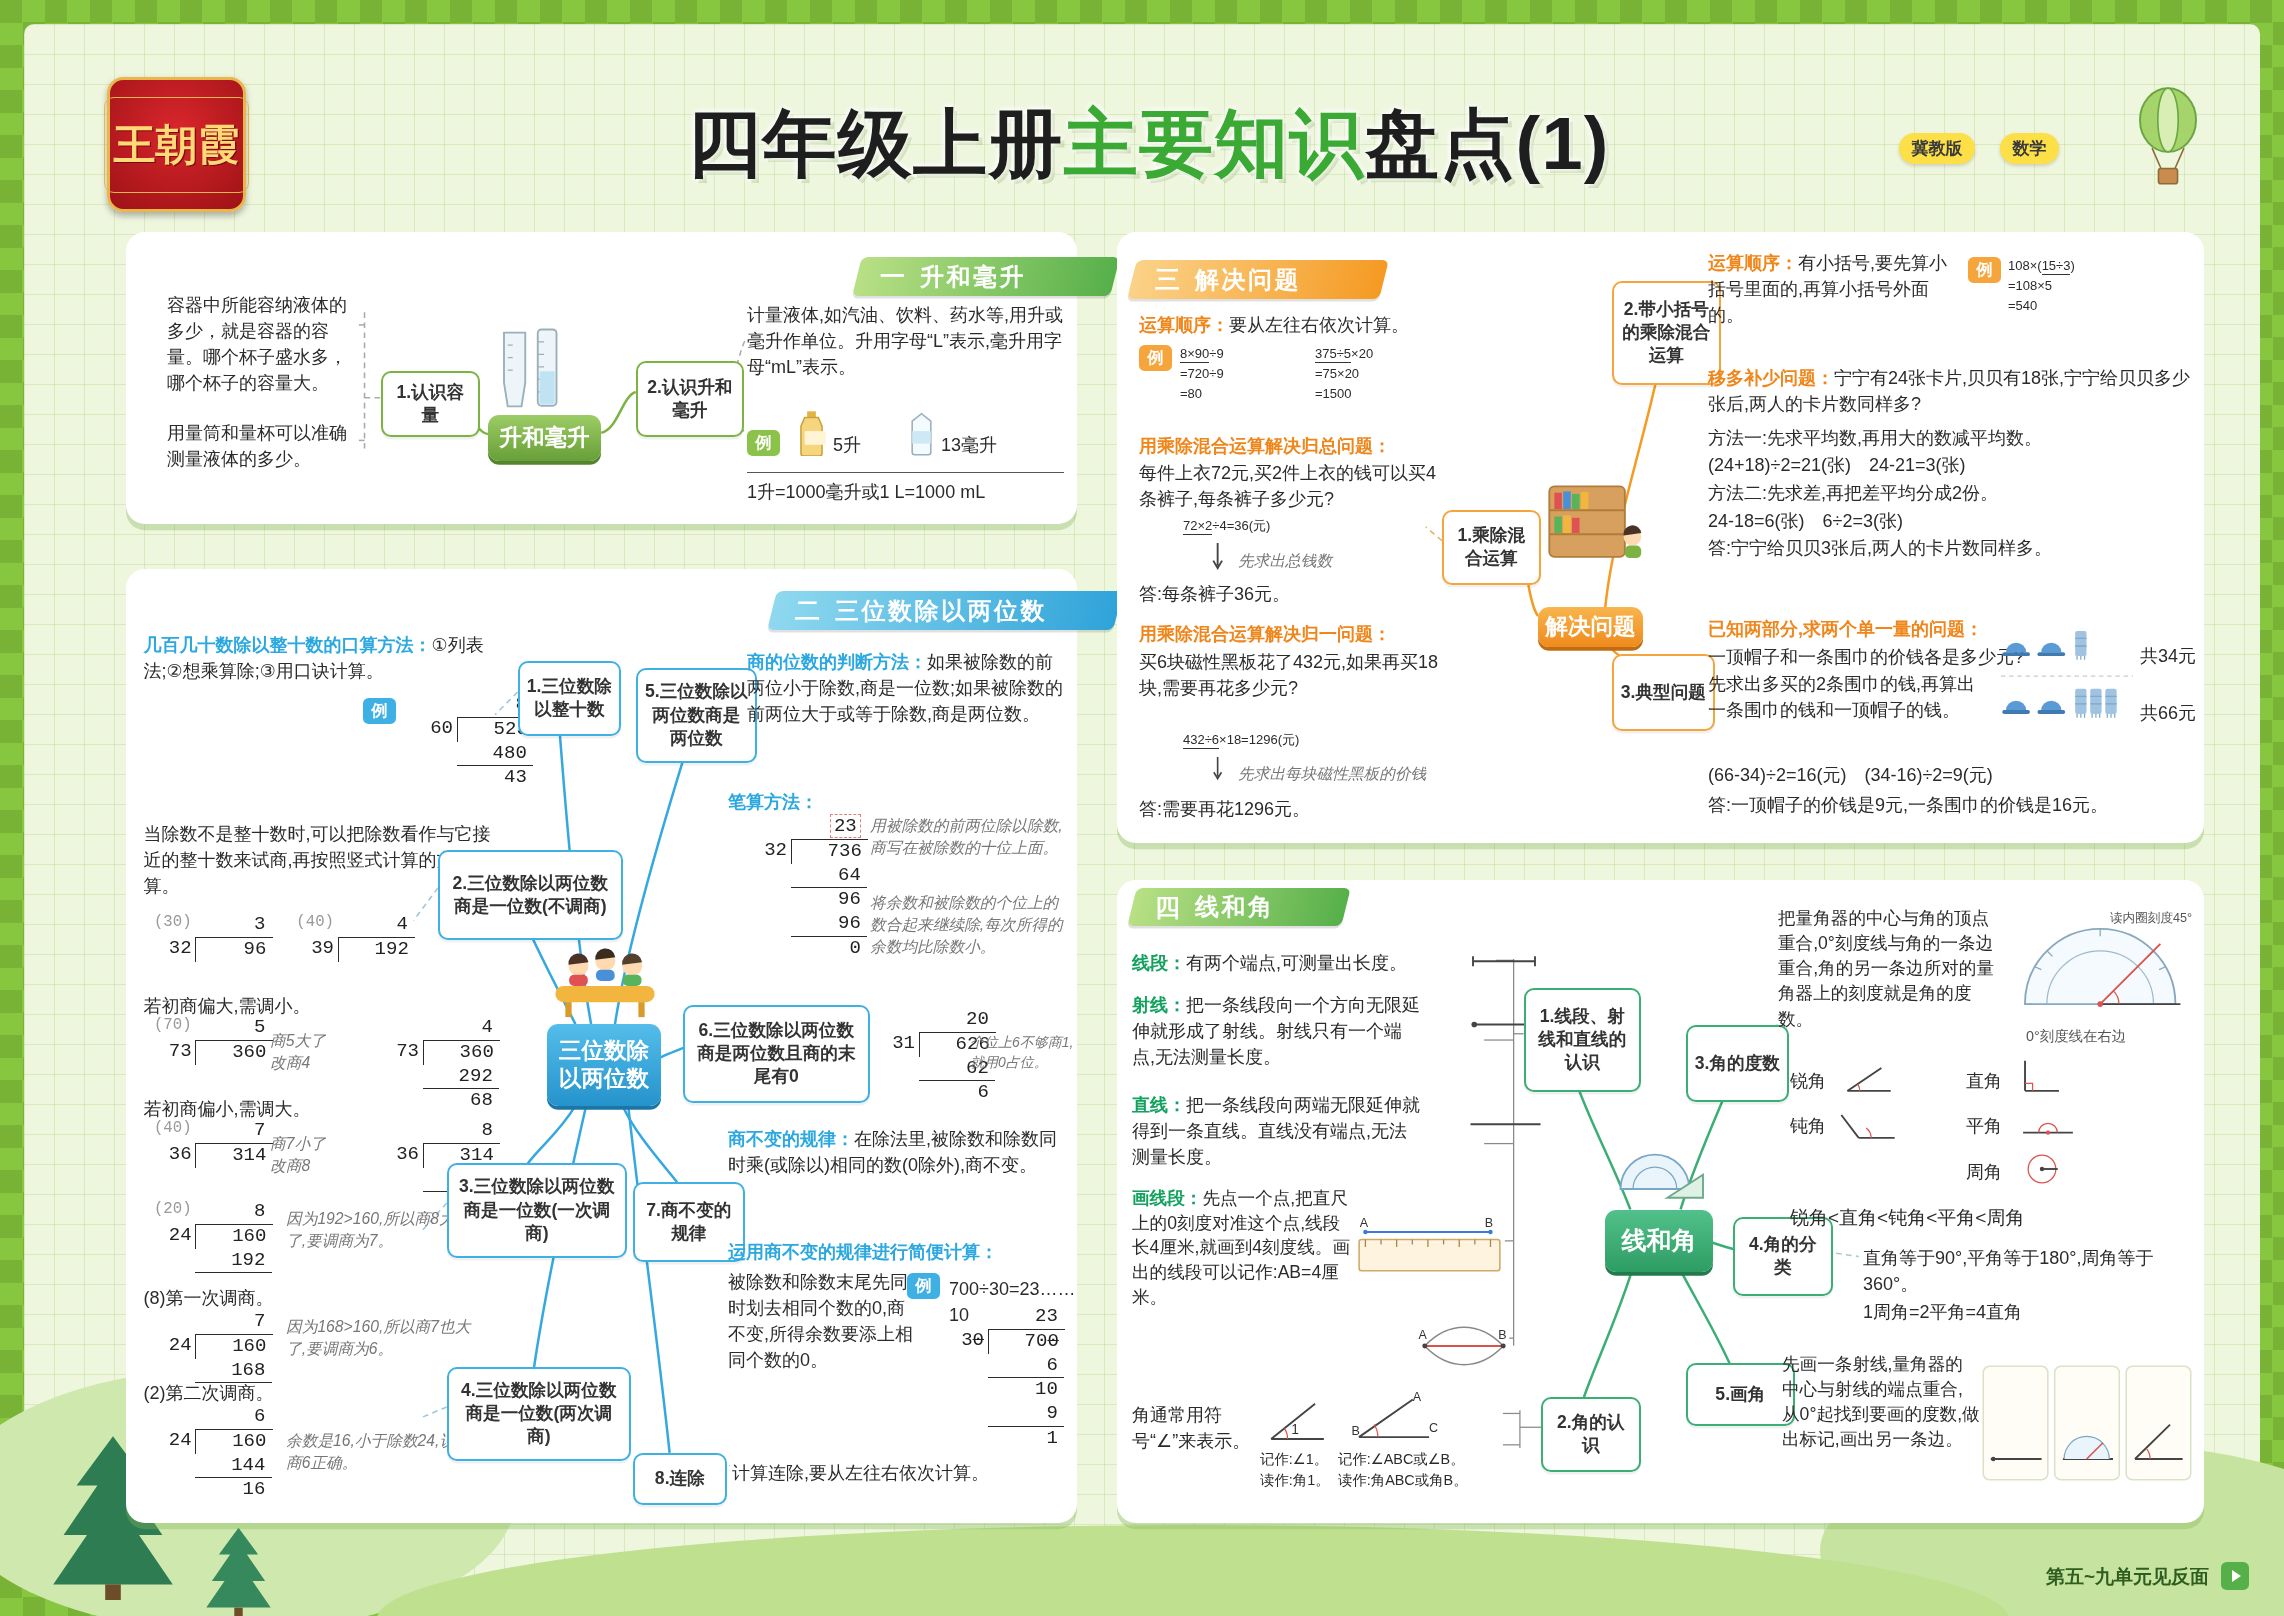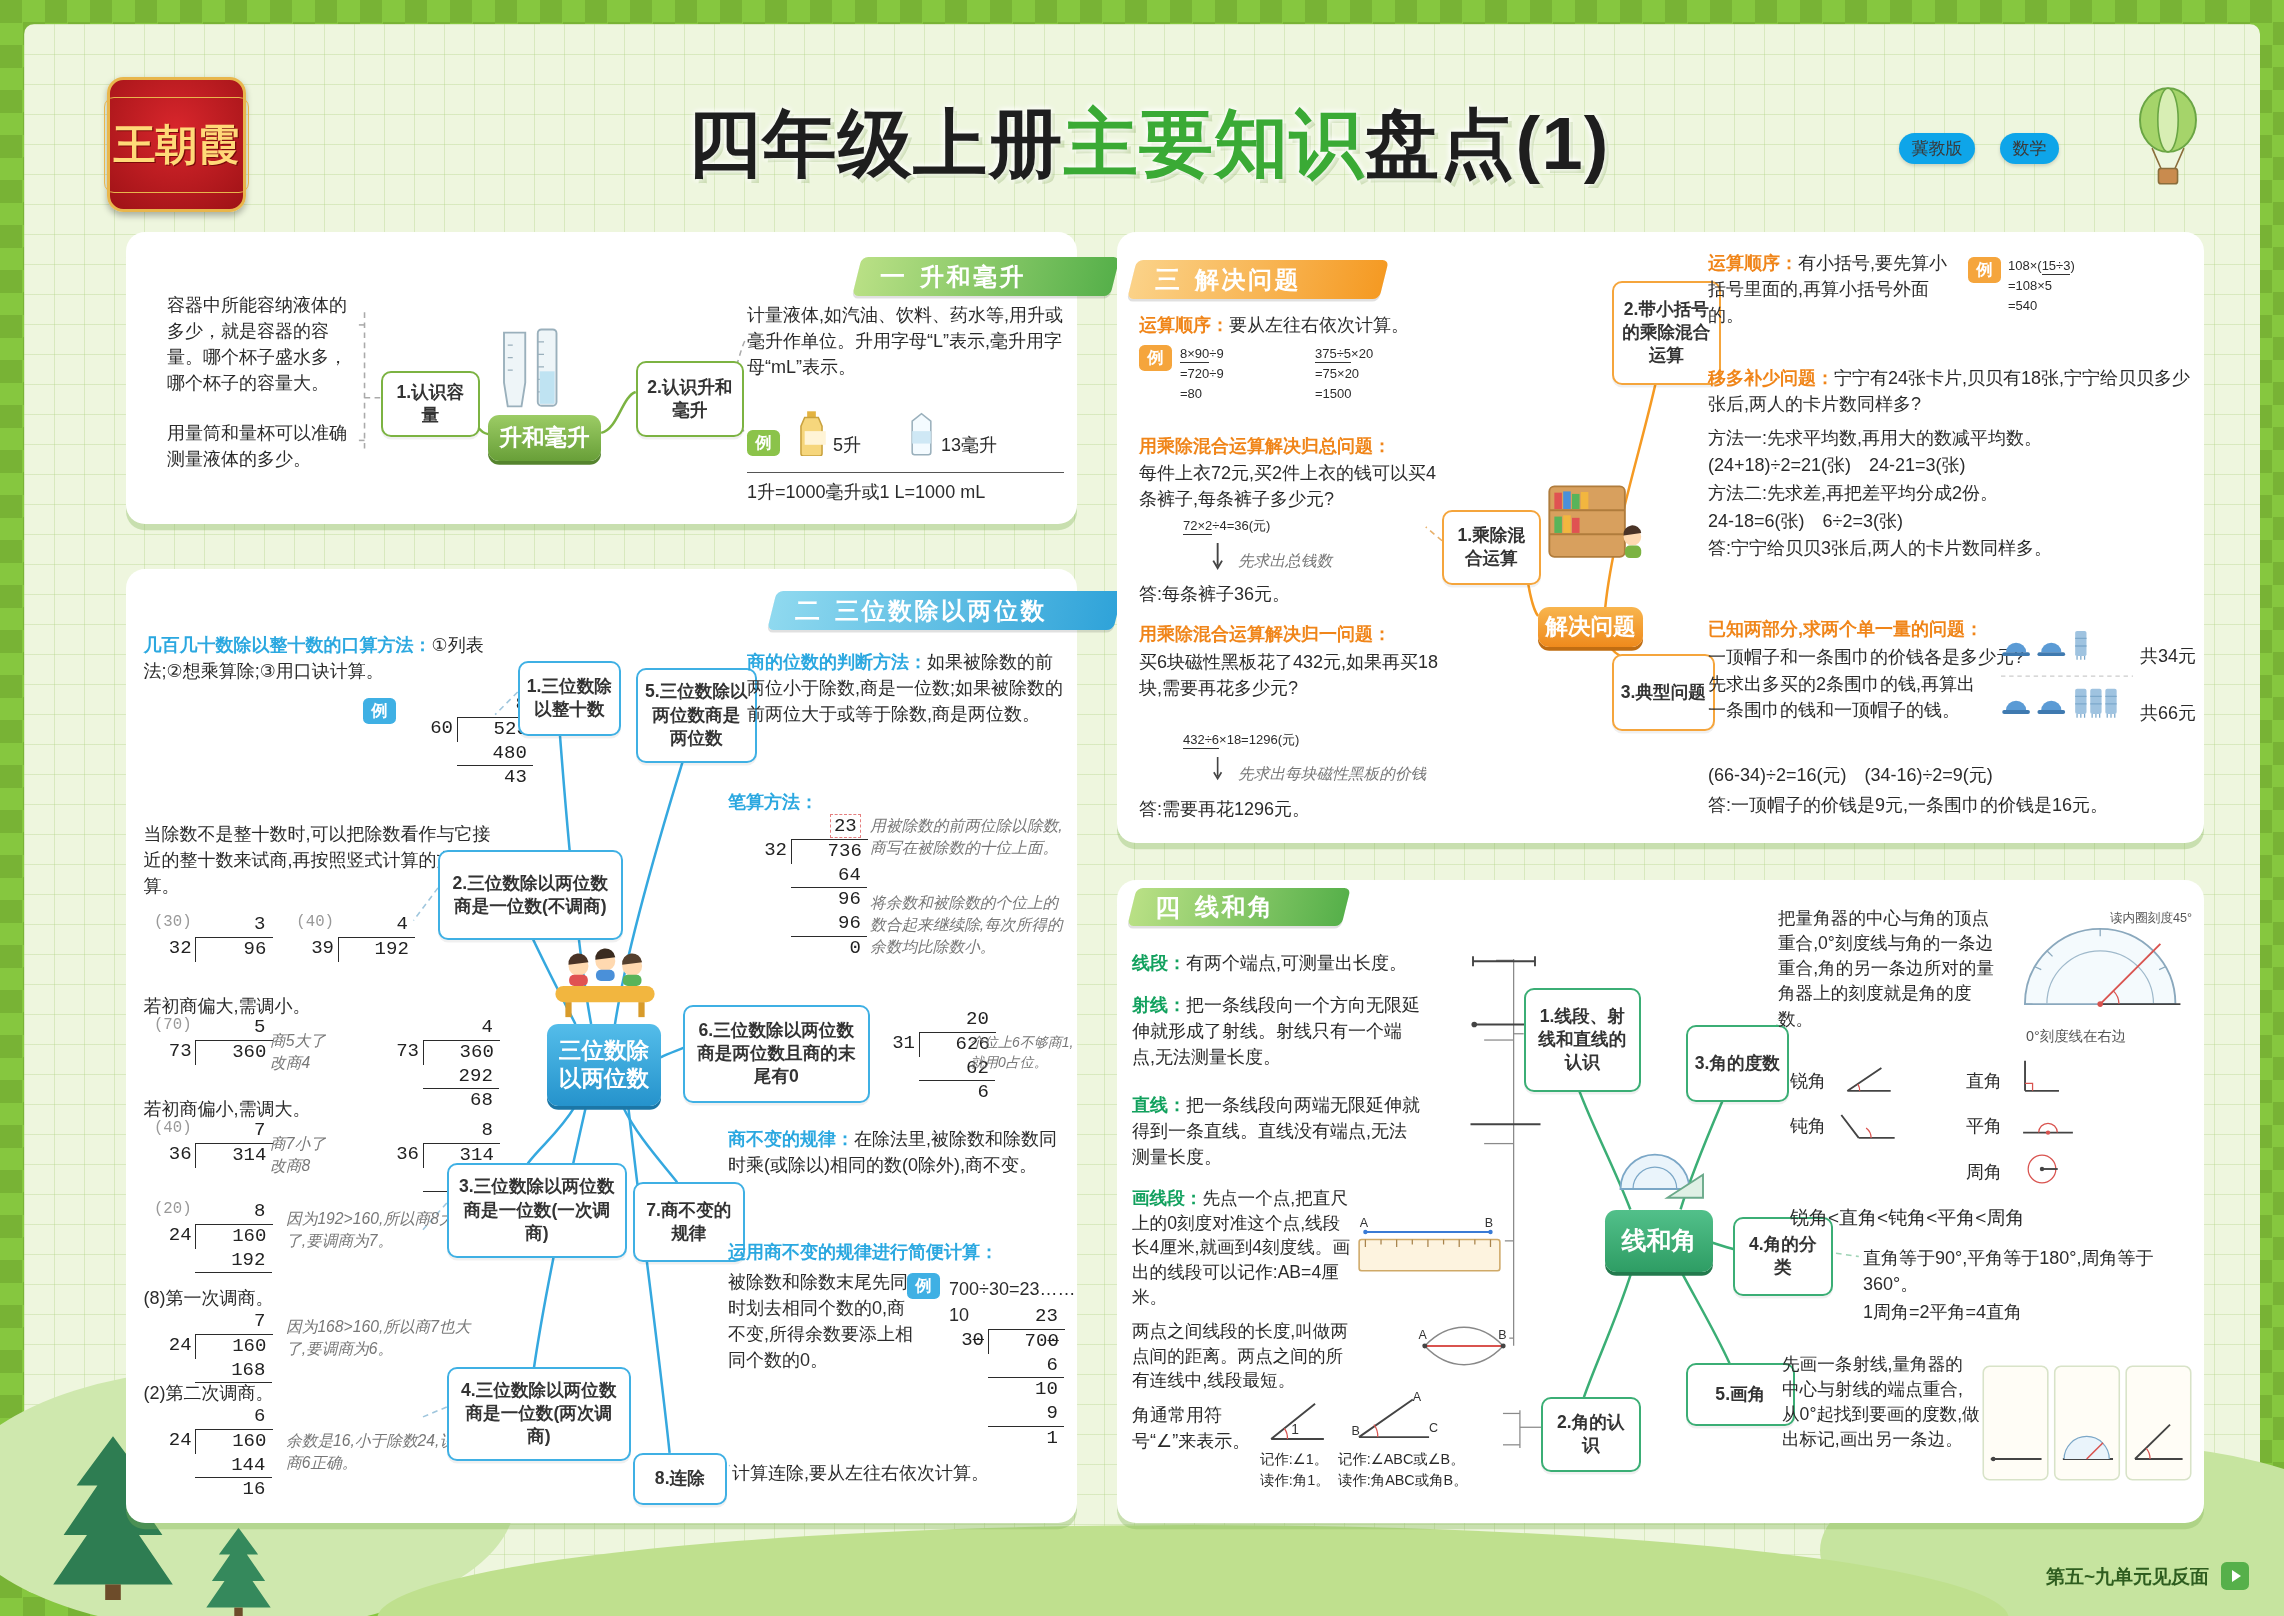--- a/index.html
+++ b/index.html
@@ -46,21 +46,21 @@
   .ldiv .ap{color:#999;font-size:15.7px}
   .qd{border:1.3px dashed #e57f7f;padding:0 3.1px}
   .cross{text-decoration:line-through}
   .u{border-bottom:1.6px solid #333;padding-bottom:1.3px}
   .cl{font-size:13px;line-height:1.55}
   .svgbox{position:absolute;z-index:2}
   #title{position:absolute;left:596px;top:92px;width:1105px;height:104px;line-height:104px;text-align:center;z-index:3;
          font-weight:bold;font-size:74px;letter-spacing:1.3px;
          text-shadow:0 0 6.3px #fff,0 0 7.5px #fff,3.8px 4.4px 0 rgba(120,160,70,.30)}
   #title .tk{color:#1e1e1e}#title .tg{color:#3aaa35}
-  .badge{position:absolute;background:#0ea5e9;color:#3a3a3a;font-size:17px;font-weight:normal;padding:3.8px 12.6px;border-radius:16.3px;
+  .badge{position:absolute;background:#fde047;color:#3a3a3a;font-size:17px;font-weight:bold;padding:3.8px 12.6px;border-radius:16.3px;
          box-shadow:0 1.9px 3.8px rgba(0,0,0,.15);z-index:3}
   #logo{position:absolute;left:107px;top:77px;width:133px;height:129px;background:radial-gradient(circle at 50% 38%,#d8262c,#9e1216);
         border:3.1px solid #e8b64c;border-radius:16.3px;box-shadow:0 3.1px 6.3px rgba(0,0,0,.28);display:flex;align-items:center;justify-content:center;z-index:3}
   #logo .li{border:1.3px solid #e8b64c;border-radius:10px;padding:19px 8.8px;color:#ffd978;font-size:42px;font-weight:bold;
         text-shadow:1.3px 1.3px 0 #7a0a0a;white-space:nowrap}
   #footer-note{position:absolute;left:1933px;top:1564px;width:276px;text-align:right;font-size:19px;font-weight:bold;color:#2e5d1f;z-index:3}
   #footicon{position:absolute;left:2221px;top:1562px;width:28px;height:28px;background:#56b04a;border-radius:5.6px;display:flex;align-items:center;justify-content:center;z-index:3}
   #footicon .tri{width:0;height:0;border-left:9.4px solid #fff;border-top:6.3px solid transparent;border-bottom:6.3px solid transparent;margin-left:2.5px}
 </style>
 </head>
@@ -631,21 +631,20 @@
   </div>
   <svg class="svgbox" style="left:239px;top:338px;width:147px;height:58px" viewBox="0 0 235 92">
     <path d="M15,22 H215" stroke="#3a7bd5" stroke-width="3"></path>
       <circle cx="15" cy="22" r="3.5" fill="#3a7bd5"></circle>
       <circle cx="215" cy="22" r="3.5" fill="#3a7bd5"></circle>
     <text x="6" y="14" font-size="20" fill="#333">A</text>
     <text x="206" y="14" font-size="20" fill="#333">B</text>
     <rect x="5" y="34" width="225" height="50" rx="4" fill="#fdf3df" stroke="#cfa968" stroke-width="2.5"></rect>
     <path d="M15,34v12 M65,34v12 M115,34v12 M165,34v12 M215,34v12 M40,34v8 M90,34v8 M140,34v8 M190,34v8" stroke="#a8834c" stroke-width="2"></path>
   </svg>
-  <div class="t" style="left:15px;top:439px;width:218px;font-size:17.6px;line-height:1.4">两点之间线段的长度,叫做两点间的距离。两点之间的所有连线中,线段最短。</div>
   <svg class="svgbox" style="left:300px;top:438px;width:94px;height:56px" viewBox="0 0 150 90">
     <path d="M12,45 C50,5 100,5 138,45" stroke="#888" fill="none" stroke-width="2.5"></path>
     <path d="M12,45 H138" stroke="#d9534f" stroke-width="3"></path>
     <path d="M12,45 C50,85 100,85 138,45" stroke="#888" fill="none" stroke-width="2.5"></path>
     <circle cx="12" cy="45" r="4" fill="#444"></circle>
       <circle cx="138" cy="45" r="4" fill="#444"></circle>
     <text x="2" y="34" font-size="20" fill="#333">A</text>
     <text x="130" y="34" font-size="20" fill="#333">B</text>
   </svg>
   <div class="t" style="left:15px;top:522px;width:126px">角通常用符号“∠”来表示。</div>

